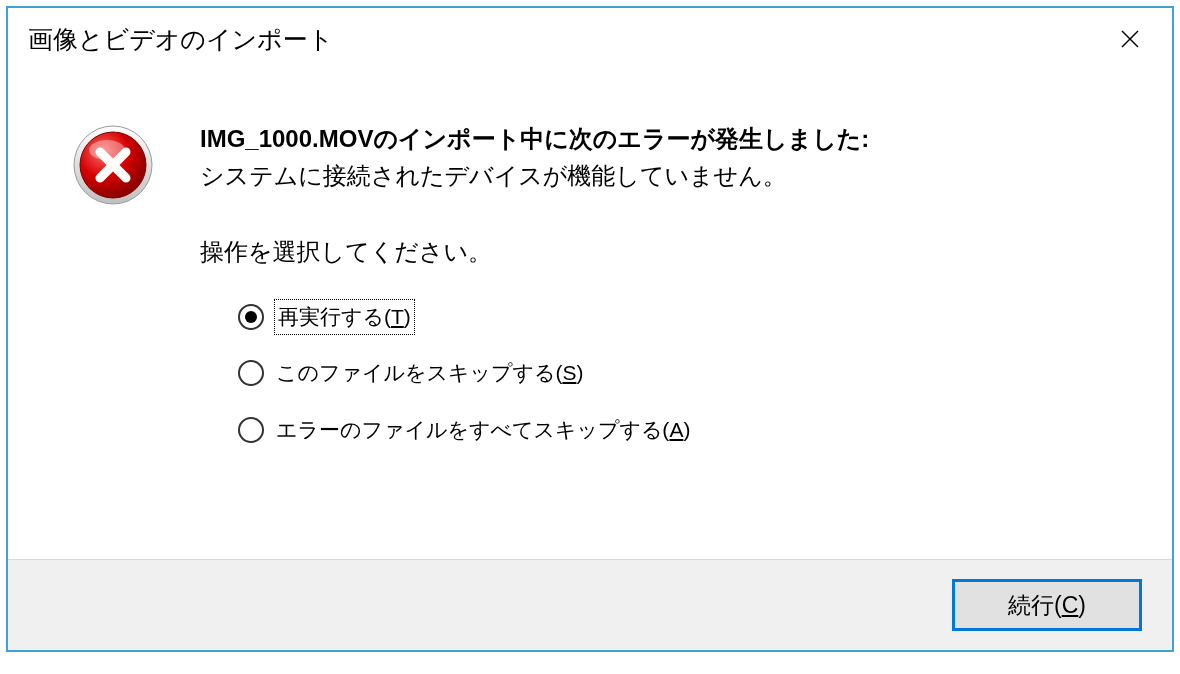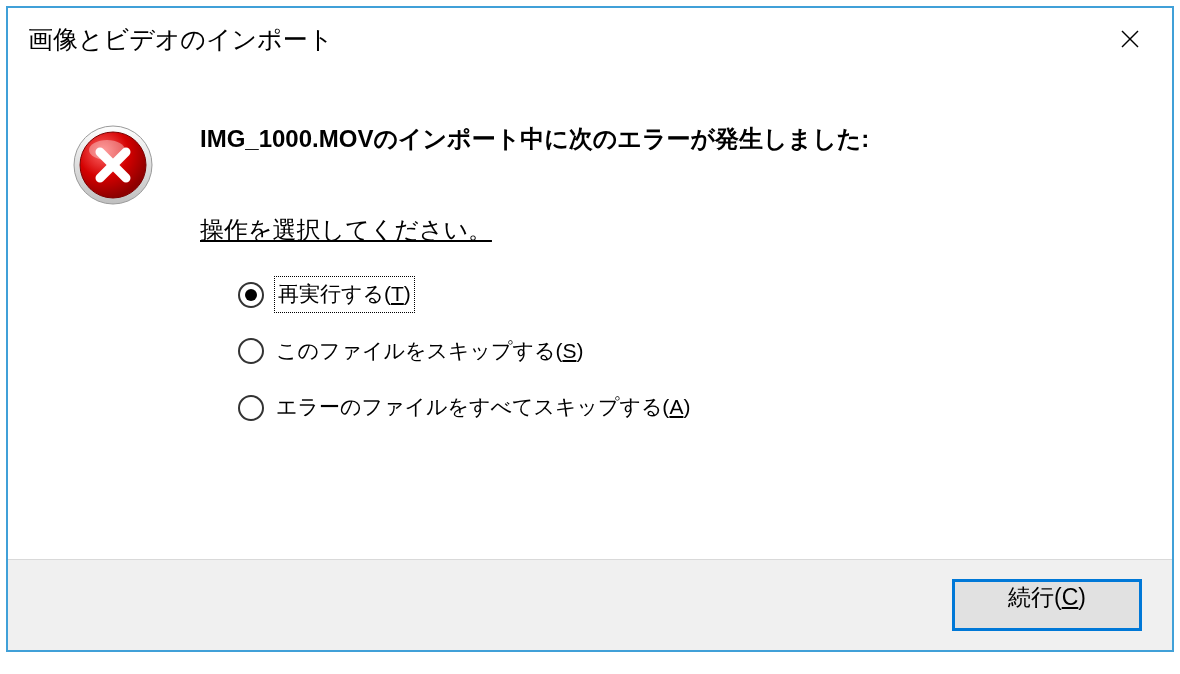--- a/index.html
+++ b/index.html
@@ -63,22 +63,21 @@
   }
   .msg-line1 .fname {
     font-weight: 700;
   }
   .msg-line1 .after {
     font-weight: 700;
   }
   .msg-line2 {
   }
   .prompt {
-    margin-top: 54px;
-    text-decoration: underline;
+    margin-top: 39px;
   }
   .options {
     margin-top: 30px;
     padding-left: 38px;
   }
   .option {
     display: flex;
     align-items: center;
     gap: 12px;
     margin-bottom: 24px;
@@ -121,21 +120,21 @@
     justify-content: flex-end;
     padding-right: 30px;
     gap: 22px;
   }
   .btn {
     min-width: 190px;
     height: 52px;
     background: #e1e1e1;
     border: 1px solid #adadad;
     display: flex;
-    align-items: flex-start;
+    align-items: center;
     justify-content: center;
     font-size: 23px;
     cursor: pointer;
     box-sizing: border-box;
   }
   .btn.primary {
     border: 3px solid #0078d7;
   }
   .btn .key {
     text-decoration: underline;
@@ -177,20 +176,21 @@
           <line x1="28" y1="28" x2="54" y2="54"></line>
           <line x1="54" y1="28" x2="28" y2="54"></line>
         </g>
       </svg>
     </div>
 
     <div class="msg-col">
       <div class="msg-line1">
         <span class="fname">IMG_1000.MOV</span><span class="after">のインポート中に次のエラーが発生しました:</span>
       </div>
+      <div class="msg-line2">システムに接続されたデバイスが機能していません。</div>
 
       <div class="prompt">操作を選択してください。</div>
 
       <div class="options">
 
         <div class="option">
           <div class="radio checked"></div>
           <span class="opt-label focused"><span>再実行する(</span><span class="key">T</span><span>)</span></span>
         </div>
 

